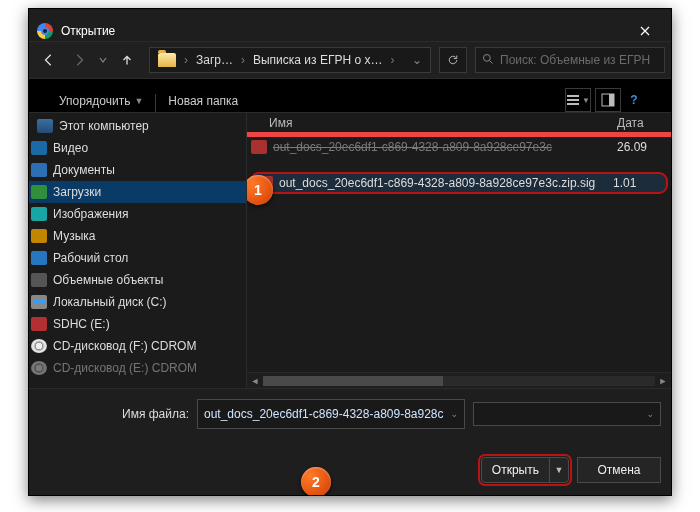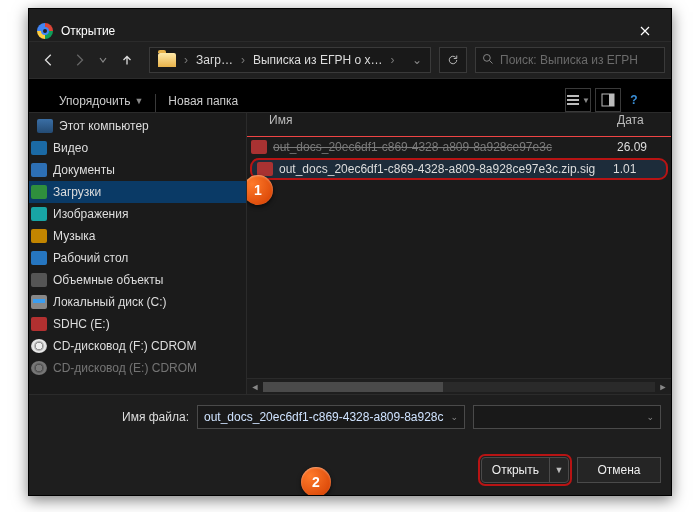--- a/index.html
+++ b/index.html
@@ -136,22 +136,22 @@
   .i-music{background:#c28500;border-radius:2px;}
   .i-3d{background:#555;border-radius:2px;}
   .i-desk{background:#2676c0;border-radius:2px;}
   .i-disk{background:#888;border-radius:2px;position:relative;}
   .i-disk::after{content:"";position:absolute;left:2px;top:4px;width:12px;height:4px;background:#3a9df0;}
   .i-sd{background:#b23030;border-radius:2px;}
   .i-cd{background:radial-gradient(circle,#eee 30%,#888 31%,#eee 55%,#999 100%);border-radius:50%;}
 
   .filelist{flex:1;display:flex;flex-direction:column;background:#1b1b1b;position:relative;min-width:0;}
   .flheader{
-    height:24px;display:flex;
-    border-bottom:1px solid #ef4444;
+    height:24px;display:flex;align-items:center;
+    border-bottom:5px solid #ef4444;
     color:#bbb;padding:0 0 0 22px;
   }
   .flheader .col-name{flex:1;}
   .flheader .col-date{width:54px;text-align:left;}
   .flrows{flex:1;overflow:hidden;position:relative;}
   .frow{
     display:flex;align-items:center;height:20px;
     padding:0 0 0 4px;color:#ddd;white-space:nowrap;
   }
   .frow .ficon{width:16px;height:14px;margin-right:6px;background:#a83232;border-radius:2px;flex:0 0 16px;}
@@ -180,21 +180,21 @@
   
   .footer{
     border-top:1px solid #2b2b2b;
     padding:10px 10px 12px 10px;
     background:#1e1e1e;
   }
   .footerrow{display:flex;align-items:center;gap:8px;margin-bottom:10px;}
   .footerlabel{width:150px;text-align:right;color:#ddd;}
   .filenamebox{
     flex:1;height:24px;border:1px solid #4a4a4a;background:#191919;
-    color:#cfe3ff;padding:8px 6px;display:flex;align-items:center;overflow:hidden;justify-content:space-between;
+    color:#cfe3ff;padding:14px 6px;display:flex;align-items:center;overflow:hidden;justify-content:space-between;
   }
   .filenamebox span{white-space:nowrap;overflow:hidden;text-overflow:ellipsis;}
   .filenamebox .dd{margin-left:auto;color:#888;font-size:9px;}
   .filterbox{
     width:188px;height:24px;border:1px solid #4a4a4a;background:#191919;
     display:flex;align-items:center;padding:0 6px;color:#ddd;
   }
   .filterbox .dd{margin-left:auto;color:#888;font-size:9px;}
   .btnrow{display:flex;justify-content:flex-end;gap:8px;}
   .btn{
@@ -258,21 +258,21 @@
           <path d="M13 8a5 5 0 1 1-1.46-3.54M13 2v4h-4" stroke="#bbb" stroke-width="1.3" fill="none"></path>
         </svg>
     </div>
     <div class="searchbox">
       <span class="sicon">
         <svg width="12" height="12" viewBox="0 0 16 16">
             <circle cx="6.5" cy="6.5" r="4.5" stroke="#888" stroke-width="1.3" fill="none"></circle>
             <path d="M10 10 L14 14" stroke="#888" stroke-width="1.3"></path>
           </svg>
       </span>
-      <span class="stext">Поиск: Выписка из ЕГРН</span>
+      <span class="stext">Поиск: Объемные из ЕГРН</span>
     </div>
   </div>
 
   <div class="toolbar">
     <div class="tbitem">
       <span>Упорядочить</span>
       <span class="caret">▼</span>
     </div>
     <div class="tbsep"></div>
     <div class="tbitem">
@@ -352,21 +352,21 @@
       <div class="flheader">
         <div class="col-name">Имя</div>
         <div class="col-date">Дата</div>
       </div>
       <div class="flrows">
         <div class="frow struck">
           <span class="ficon"></span>
           <span class="fname">out_docs_20ec6df1-c869-4328-a809-8a928ce97e3c</span>
           <span class="fdate">26.09</span>
         </div>
-        <div class="frow sel" style="margin:2px 4px;padding-left:6px;">
+        <div class="frow sel" style="margin:16px 4px;padding-left:6px;">
           <span class="ficon"></span>
           <span class="fname">out_docs_20ec6df1-c869-4328-a809-8a928ce97e3c.zip.sig</span>
           <span class="fdate">1.01</span>
         </div>
         <div class="callout" style="left:-4px;top:38px;">1</div>
       </div>
       <div class="hscroll">
         <div class="arr l">◄</div>
         <div class="track"></div>
         <div class="thumb"></div>

